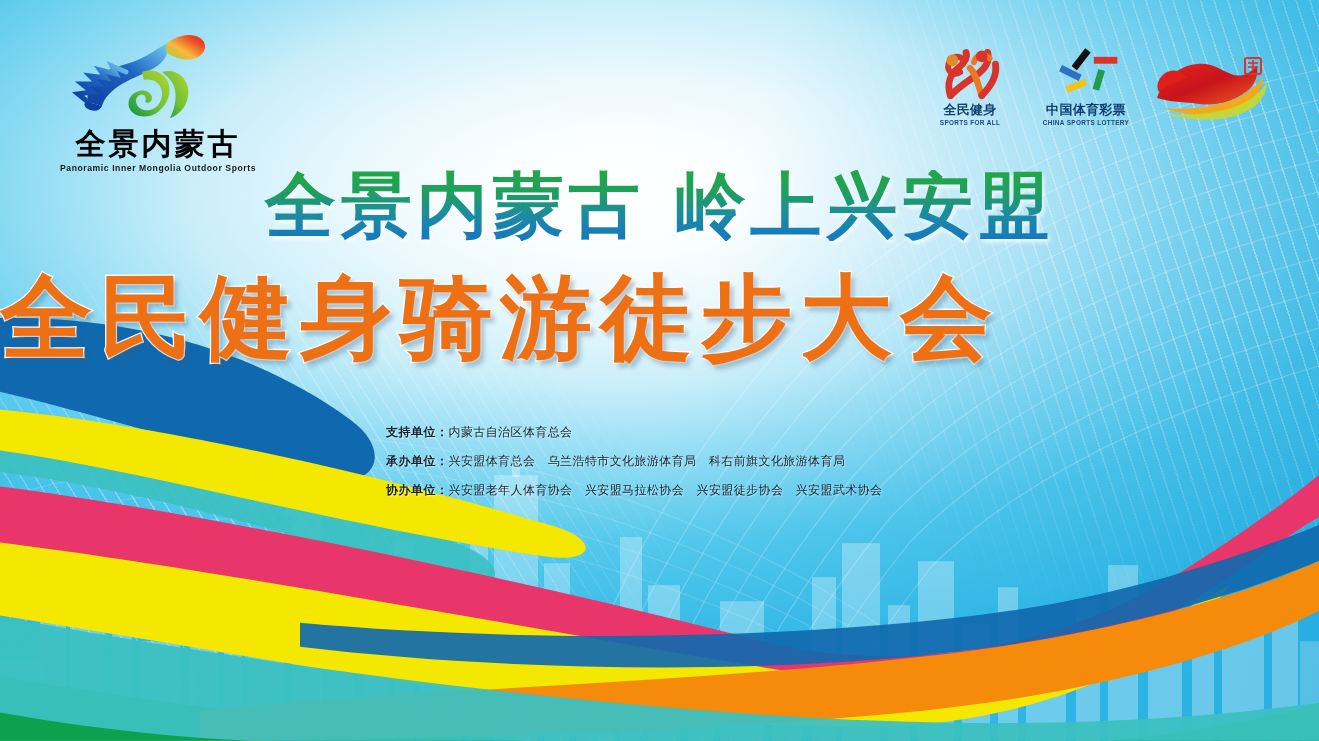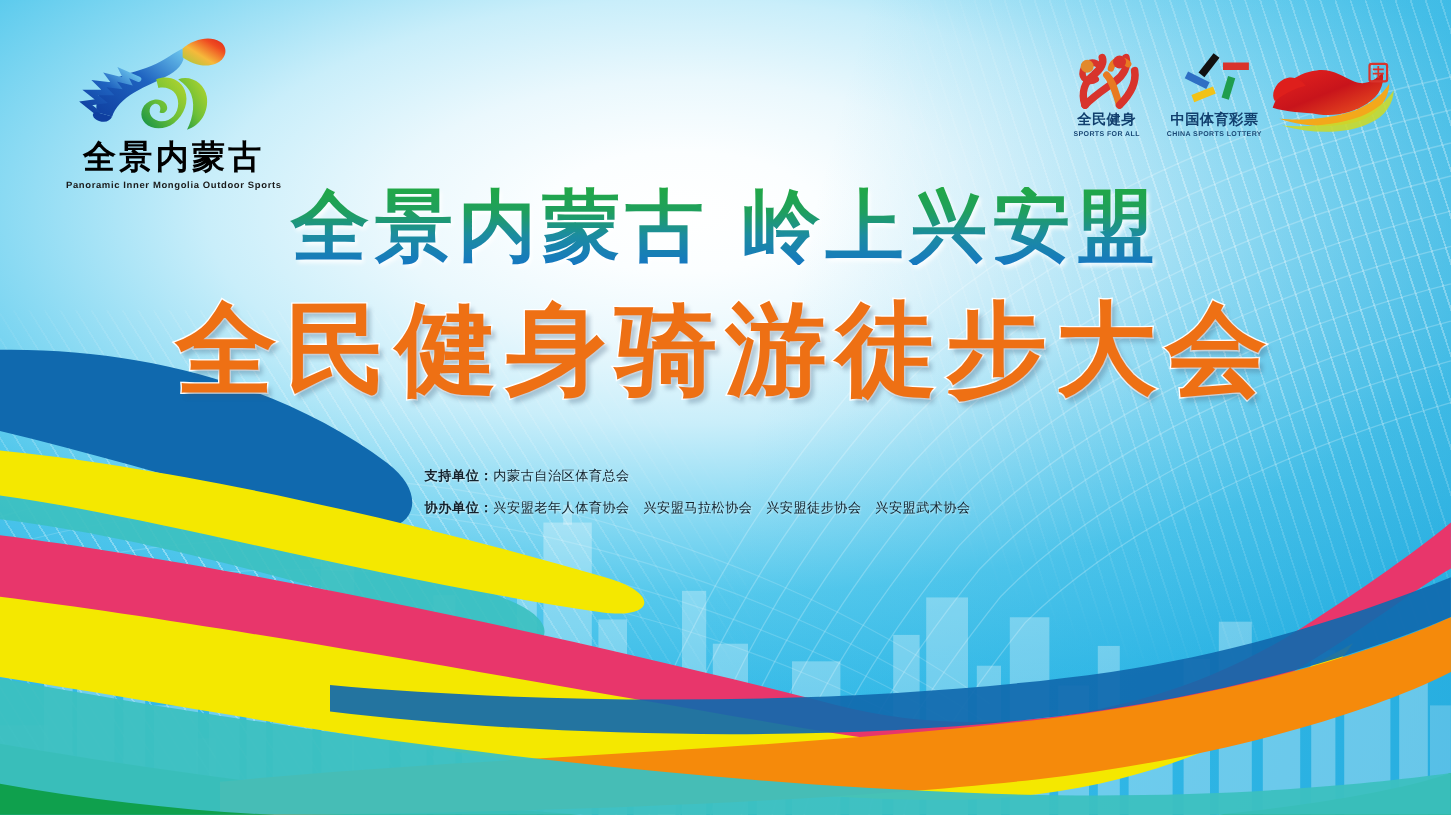--- a/index.html
+++ b/index.html
@@ -97,20 +97,21 @@
     margin-top: 3px;
     transform: scaleX(1.03);
   }
 
   .partner-row {
     position: absolute;
     right: 48px;
     top: 44px;
     display: flex;
     align-items: flex-end;
+    gap: 18px;
   }
   .partner { width: 98px; text-align: center; }
   .partner .glyph { height: 58px; display: block; width: 100%; }
   .partner .p-cn {
     font-family: "DejaVu Serif", "Liberation Serif", serif;
     font-weight: bold;
     font-size: 13px;
     color: #12406e;
     letter-spacing: .3px;
     line-height: 1.1;
@@ -144,21 +145,20 @@
             background-clip: text;
     color: transparent;
     -webkit-text-fill-color: transparent;
     filter: drop-shadow(2px 3px 2px rgba(255,255,255,0.85));
   }
 
   .maintitle {
     position: absolute;
     left: 0; right: 0;
     top: 268px;
-    text-align: center;
     font-family: "DejaVu Sans", "Liberation Sans", sans-serif;
     font-weight: bold;
     font-size: 92px;
     letter-spacing: 8px;
     line-height: 1.08;
     color: #ee7014;
     -webkit-text-stroke: 2.5px #ffffff;
     paint-order: stroke fill;
     text-shadow: 4px 5px 4px rgba(60,90,120,0.30);
   }
@@ -393,17 +393,20 @@
 
   <div class="headline">全景内蒙古 岭上兴安盟</div>
 
   <div class="maintitle">全民健身骑游徒步大会</div>
 
   <div class="orgs">
     <div class="org-line">
       <span class="org-label">支持单位：</span><span class="org-value">内蒙古自治区体育总会</span>
     </div>
     <div class="org-line">
+      <span class="org-label">承办单位：</span><span class="org-value">兴安盟体育总会　乌兰浩特市文化旅游体育局　科右前旗文化旅游体育局</span>
+    </div>
+    <div class="org-line">
       <span class="org-label">协办单位：</span><span class="org-value">兴安盟老年人体育协会　兴安盟马拉松协会　兴安盟徒步协会　兴安盟武术协会</span>
     </div>
   </div>
 
 </div>
 
 </body></html>

